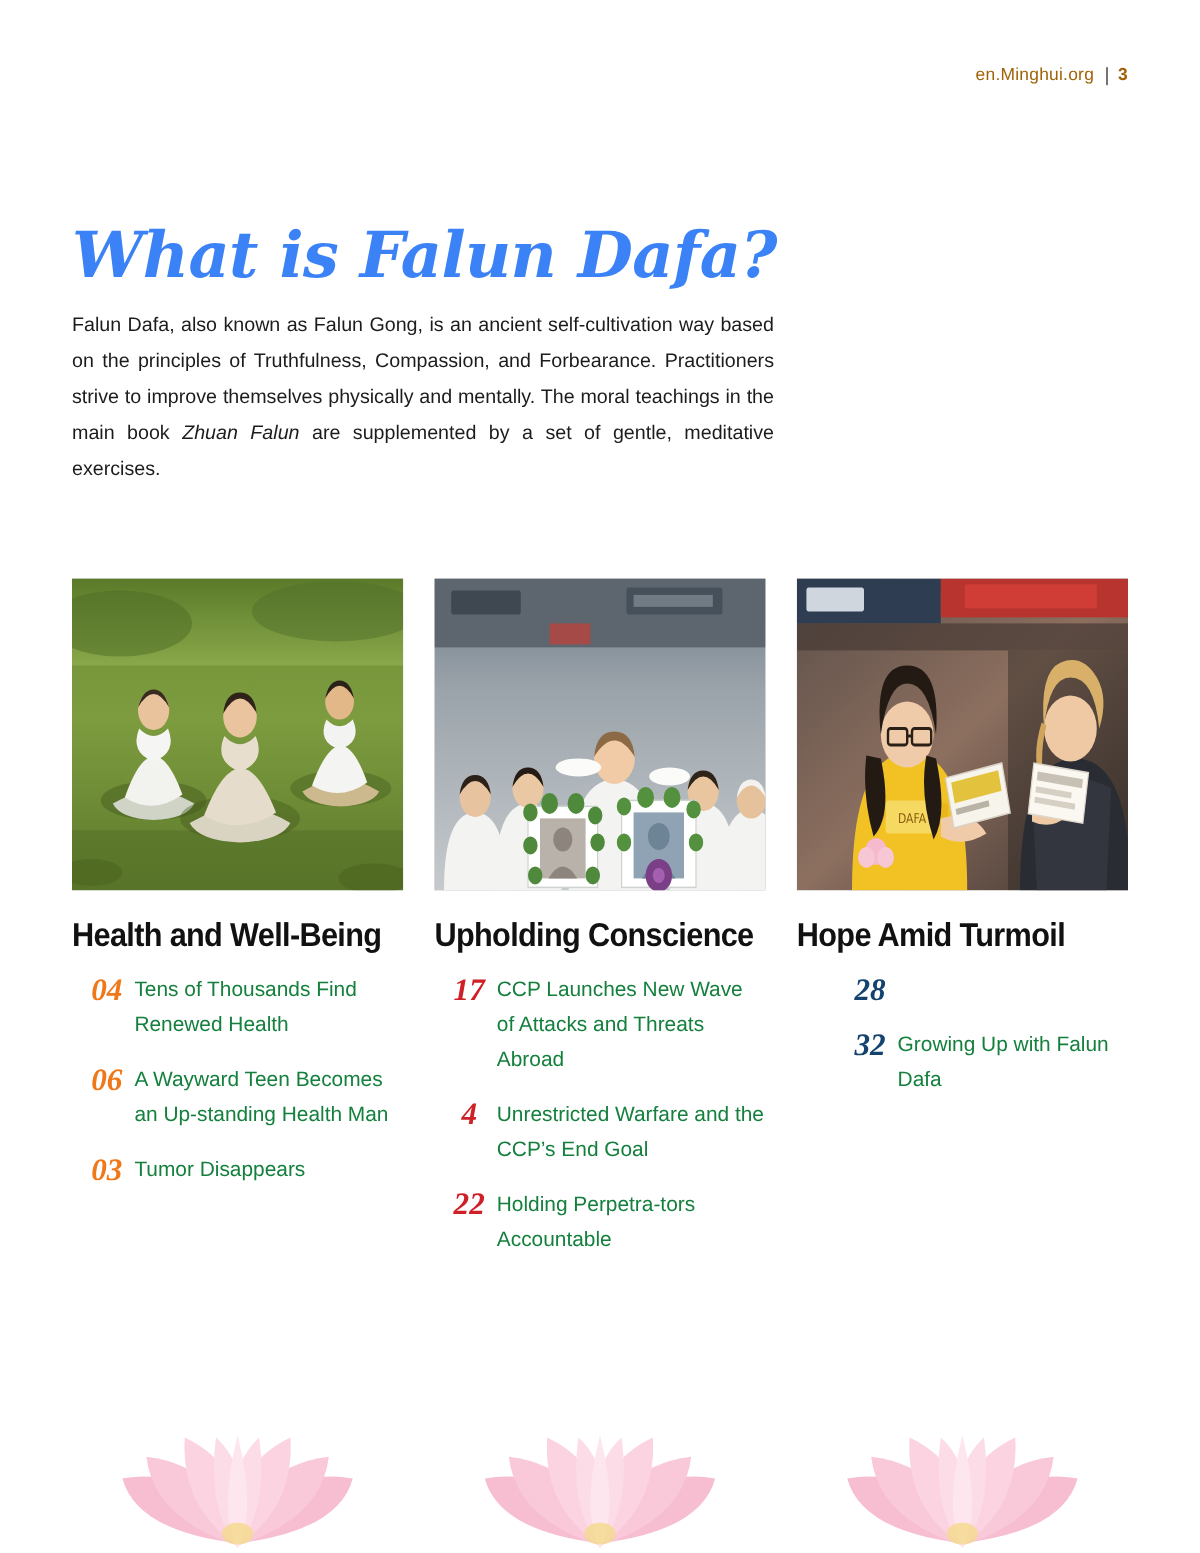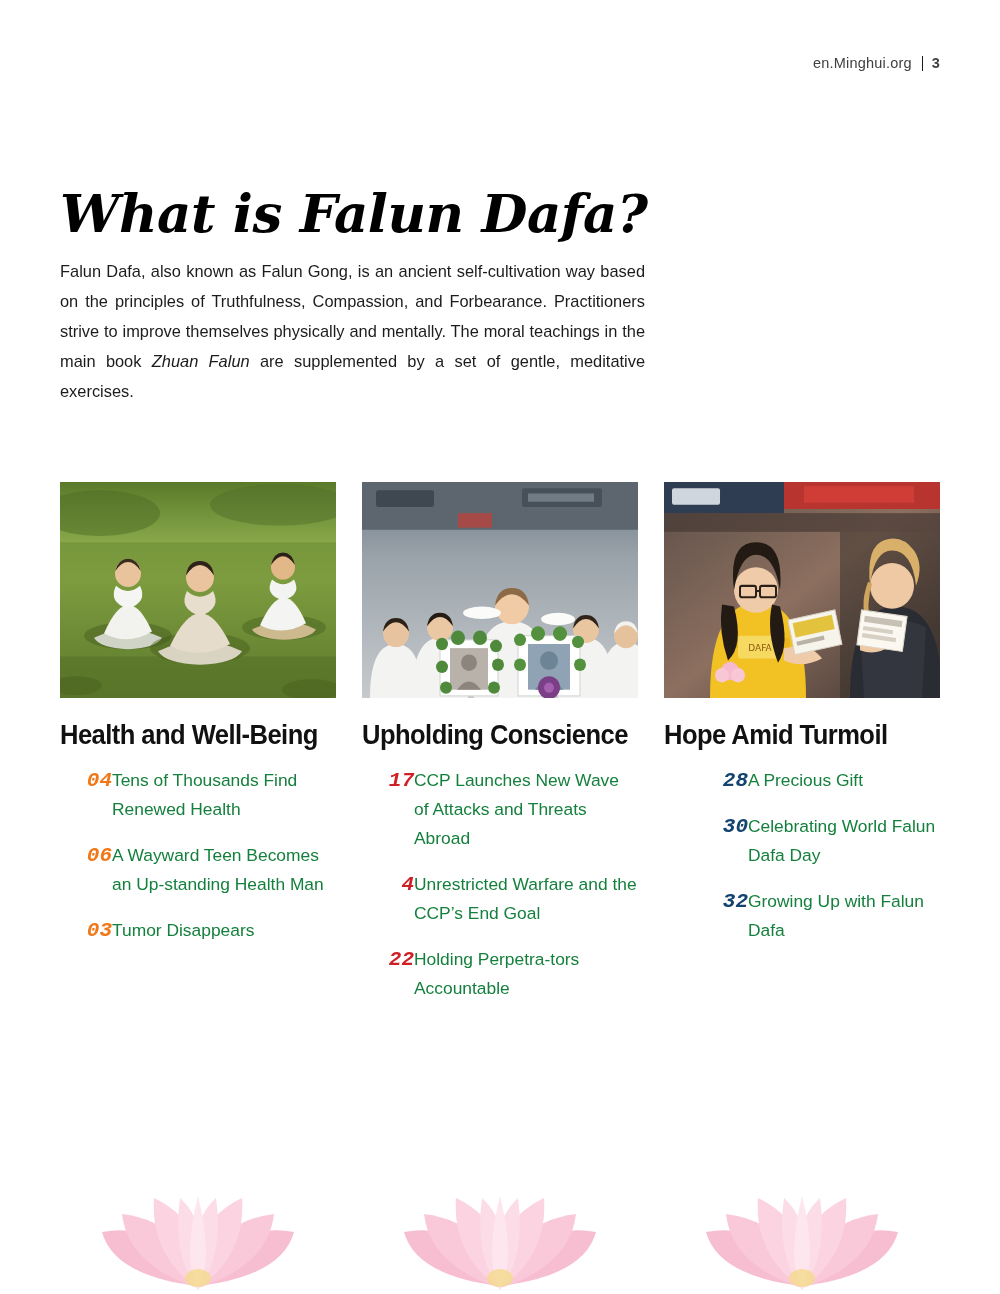--- a/index.html
+++ b/index.html
@@ -16,21 +16,21 @@
 
   
   .page-header {
     position: absolute;
     top: 55px;
     right: 60px;
     display: flex;
     align-items: center;
     font-size: 14.5px;
     letter-spacing: 0.2px;
-    color: #404040;
+    color: #a16207;
   }
   .page-header .site { font-weight: 400; }
   .page-header .bar {
     display: inline-block;
     width: 1px;
     height: 15px;
     background: #1a1a1a;
     margin: 0 9px 0 10px;
   }
   .page-header .pagenum { font-weight: 700; }
@@ -43,21 +43,21 @@
     width: 640px;
   }
   h1.doc-title {
     font-family: "DejaVu Serif", serif;
     font-style: italic;
     font-weight: 700;
     font-size: 53px;
     line-height: 1.05;
     margin: 0 0 14px 0;
     letter-spacing: -0.5px;
-    color: #000000;
+    color: #3b82f6;
   }
   p.intro {
     margin: 0;
     font-size: 16.4px;
     line-height: 30px;
     text-align: justify;
     text-justify: inter-word;
     color: #1c1c1c;
     width: 585px;
   }
@@ -69,21 +69,21 @@
     left: 60px;
     top: 482px;
     width: 880px;
     display: flex;
     gap: 26px;
   }
   .col { width: 276px; }
 
   .thumb {
     width: 276px;
-    height: 216px;
+    height: 260px;
     overflow: hidden;
     position: relative;
     background: #c9c9c9;
   }
   .thumb svg { display: block; width: 100%; height: 100%; }
 
   .col h2 {
     font-family: "Liberation Sans", sans-serif;
     font-weight: 700;
     font-size: 27.5px;
@@ -95,28 +95,28 @@
     transform-origin: left center;
     white-space: nowrap;
   }
 
   .toc-item {
     display: flex;
     align-items: flex-start;
     margin-bottom: 17px;
   }
   .toc-num {
-    font-family: Liberation Mono, monospace;
+    font-family: Liberation Serif, serif;
     font-style: italic;
     font-weight: 700;
-    font-size: 21px;
+    font-size: 26px;
     line-height: 29px;
     width: 50px;
     flex: 0 0 50px;
-    text-align: right;
+    text-align: center;
     padding-left: 4px;
   }
   .toc-text {
     font-size: 17.4px;
     line-height: 29px;
     color: #15803d;
     flex: 1 1 auto;
   }
   .col-health .toc-num { color: #f07818; }
   .col-conscience .toc-num { color: #cf2027; }
@@ -378,25 +378,20 @@
             <rect x="198" y="141" width="30" height="4" fill="#d6cfc3"></rect>
             <rect x="198" y="148" width="34" height="4" fill="#d6cfc3"></rect>
           </g>
         </g>
       </svg>
     </div>
     <h2>Hope Amid Turmoil</h2>
     <div class="toc-list">
       <div class="toc-item">
         <span class="toc-num">28</span>
-        <span class="toc-text">A Precious Gift</span>
-      </div>
-      <div class="toc-item">
-        <span class="toc-num">30</span>
-        <span class="toc-text">Celebrating World Falun Dafa Day</span>
       </div>
       <div class="toc-item">
         <span class="toc-num">32</span>
         <span class="toc-text">Growing Up with Falun Dafa</span>
       </div>
     </div>
   </div>
 </div>
 
 <div class="lotus-row">

